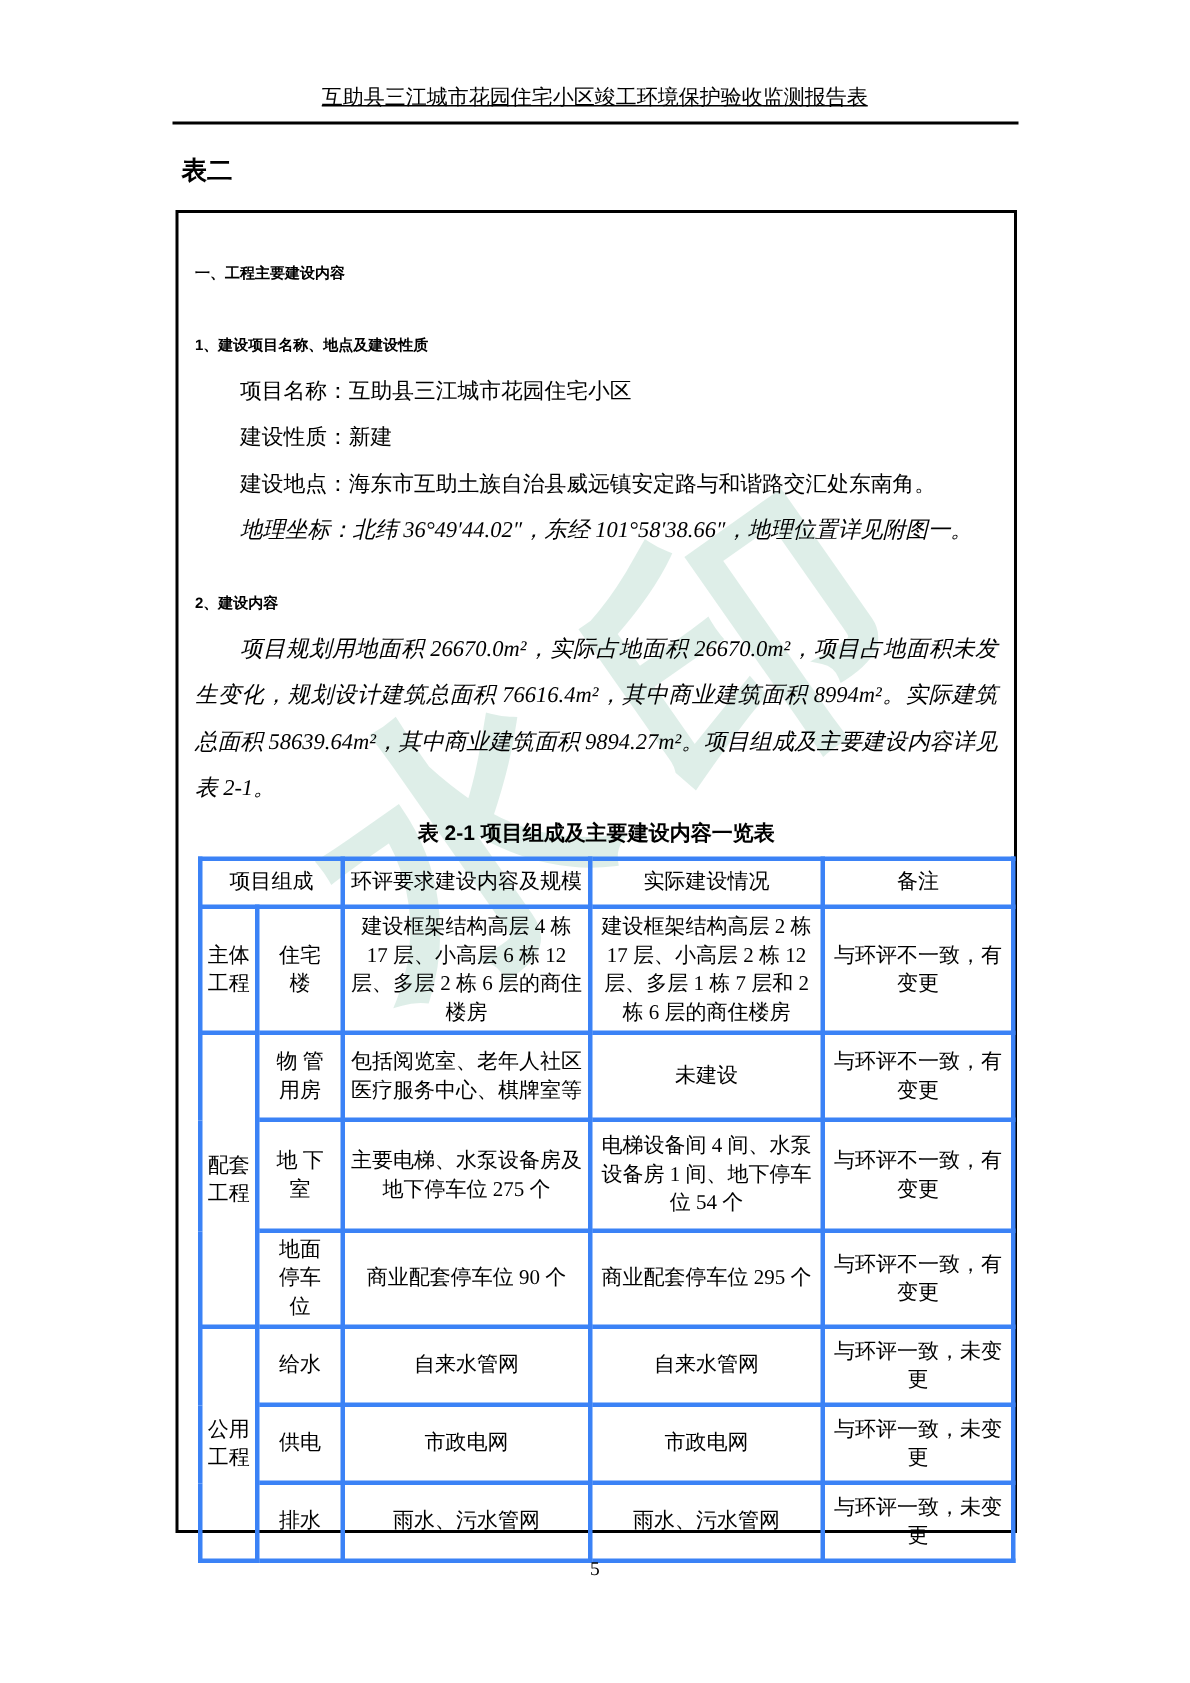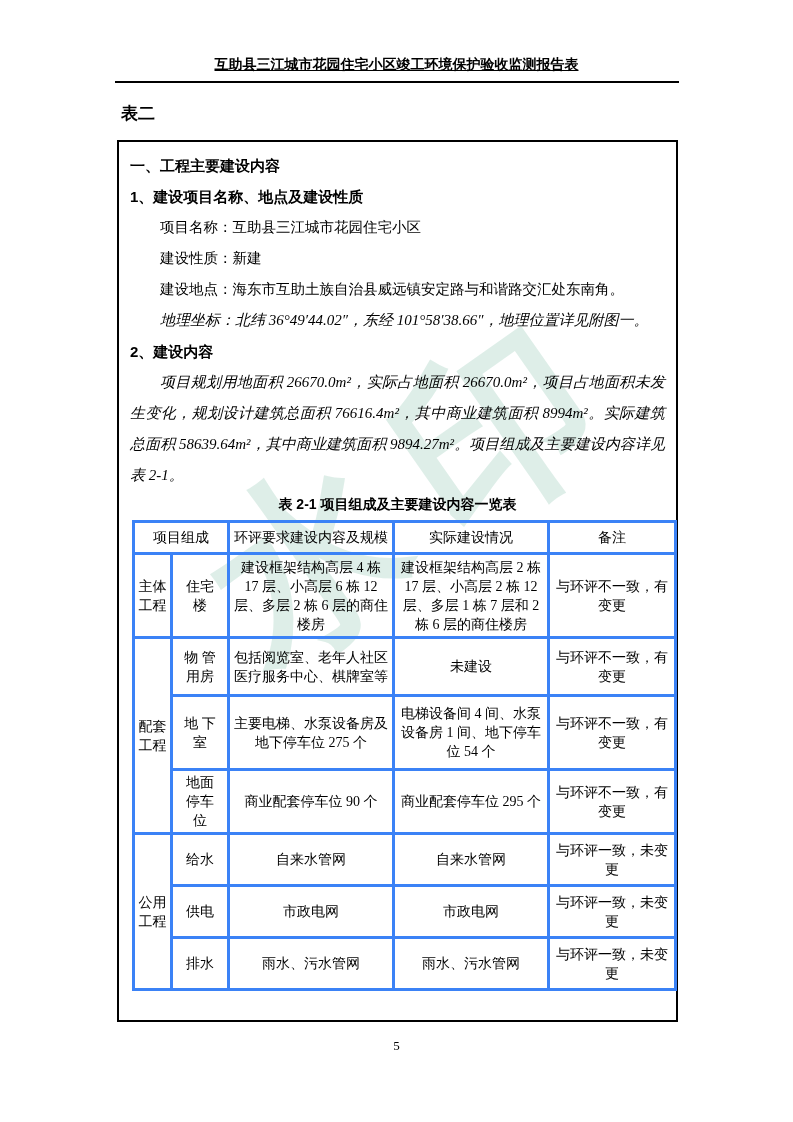--- a/index.html
+++ b/index.html
@@ -17,21 +17,21 @@
     font-size:190px; font-weight:bold; letter-spacing:40px;
     color:rgba(146,198,178,0.30);
     transform:rotate(-35deg); transform-origin:center;
     pointer-events:none; white-space:nowrap; z-index:0;
     font-family:"Liberation Sans",sans-serif;
   }
 
   
   .doc-header {
     position:absolute; top:56px; left:0; width:100%;
-    text-align:center; font-size:14px; font-weight:bold;
+    text-align:center; font-size:14px; font-weight:normal;
     text-decoration:underline;
     font-family:"Liberation Sans",sans-serif;
     z-index:2;
   }
   .header-rule {
     position:absolute; top:81px; left:115px; width:564px;
     border-top:2px solid #000; z-index:2;
   }
 
   .table-label {
@@ -42,21 +42,21 @@
 
   
   .outer-box {
     position:absolute; top:140px; left:117px; width:561px; height:882px;
     border:2px solid #000; padding:8px 11px 0 11px; z-index:1;
     background:transparent;
   }
 
   .h-bold {
     font-family:"Liberation Sans",sans-serif;
-    font-weight:bold; font-size:15px; line-height:31px;
+    font-weight:bold; font-size:10px; line-height:31px;margin-top:17px;
   }
   .body-line { font-size:14.5px; line-height:31px; padding-left:30px; }
   .body-par  { font-size:15px; line-height:31px; text-indent:30px; text-align:justify;font-style:italic; }
 
   .tbl-caption {
     text-align:center; font-weight:bold; font-size:14px;
     font-family:"Liberation Sans",sans-serif;
     margin:5px 0 6px 0;
   }
 

